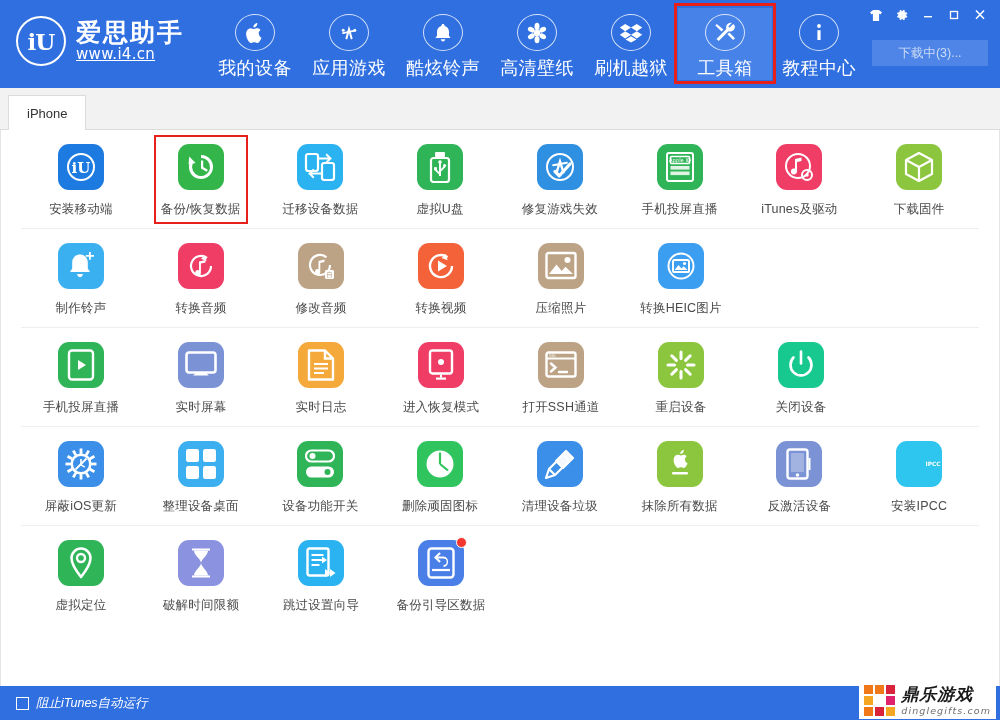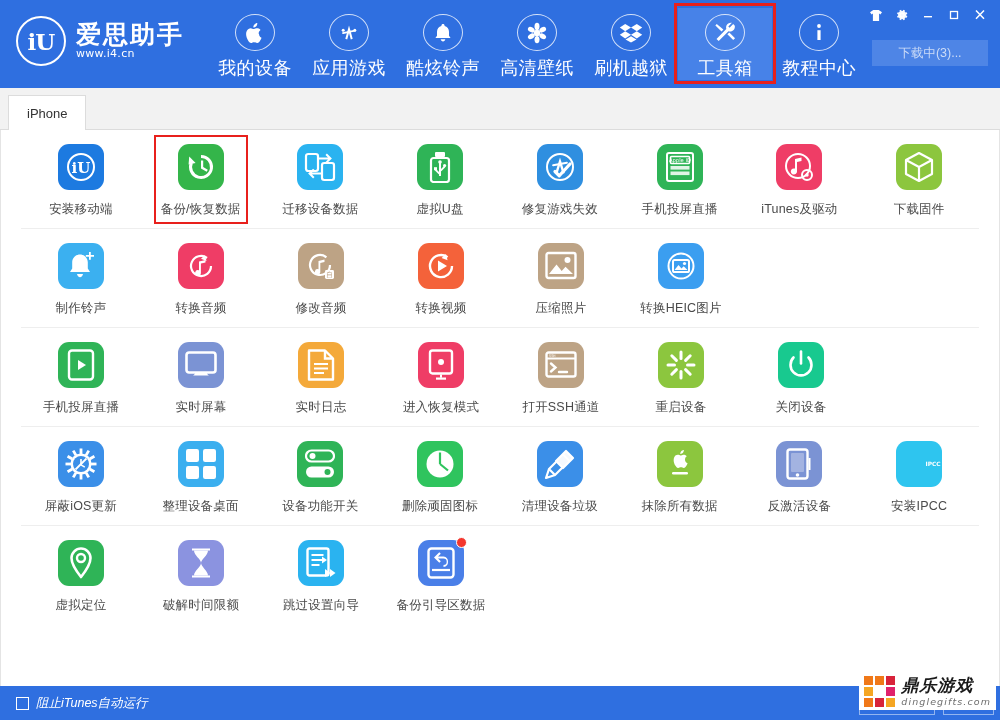--- a/index.html
+++ b/index.html
@@ -36,22 +36,22 @@
     color: #fff; font-weight: bold; font-size: 23px;
     letter-spacing: -1px;
     font-family: "DejaVu Serif", serif;
   }
   .logo-text { display: flex; flex-direction: column; justify-content: center; }
   .logo-title {
     color: #fff; font-size: 25px; font-weight: bold;
     letter-spacing: 2px; line-height: 1.05;
   }
   .logo-sub {
-    color: #fff; font-size: 11px; line-height: 1.25;
-    font-family: "DejaVu Sans", sans-serif; letter-spacing: .3px;
+    color: #fff; font-size: 15px; line-height: 1.25;
+    font-family: "DejaVu Sans", sans-serif; letter-spacing: .3px; text-decoration: underline;
   }
 
   
   .nav {
     display: flex; align-items: flex-start;
     margin-left: 24px; margin-top: 8px;
   }
   .nav-item {
     width: 94px; height: 72px;
     display: flex; flex-direction: column; align-items: center;
@@ -176,21 +176,21 @@
     display: flex; align-items: center; gap: 8px;
   }
   .foot-btn {
     height: 23px; padding: 0 12px;
     border: 1px solid #93b5ef;
     color: #ffffff; font-size: 12.5px;
     display: flex; align-items: center; justify-content: center;
     cursor: pointer; background: transparent;
   }
   .watermark {
-    position: absolute; right: 4px; bottom: 10px;
+    position: absolute; right: 4px; bottom: 1px;
     display: flex; align-items: center; gap: 6px;
     padding: 3px 5px;
     background: #ffffff;
   }
   .wm-squares {
     display: grid; grid-template-columns: repeat(3, 9px);
     grid-template-rows: repeat(3, 9px); gap: 2px;
   }
   .wm-s { width: 9px; height: 9px; }
   .wm-text { display: flex; flex-direction: column; line-height: 1; }

